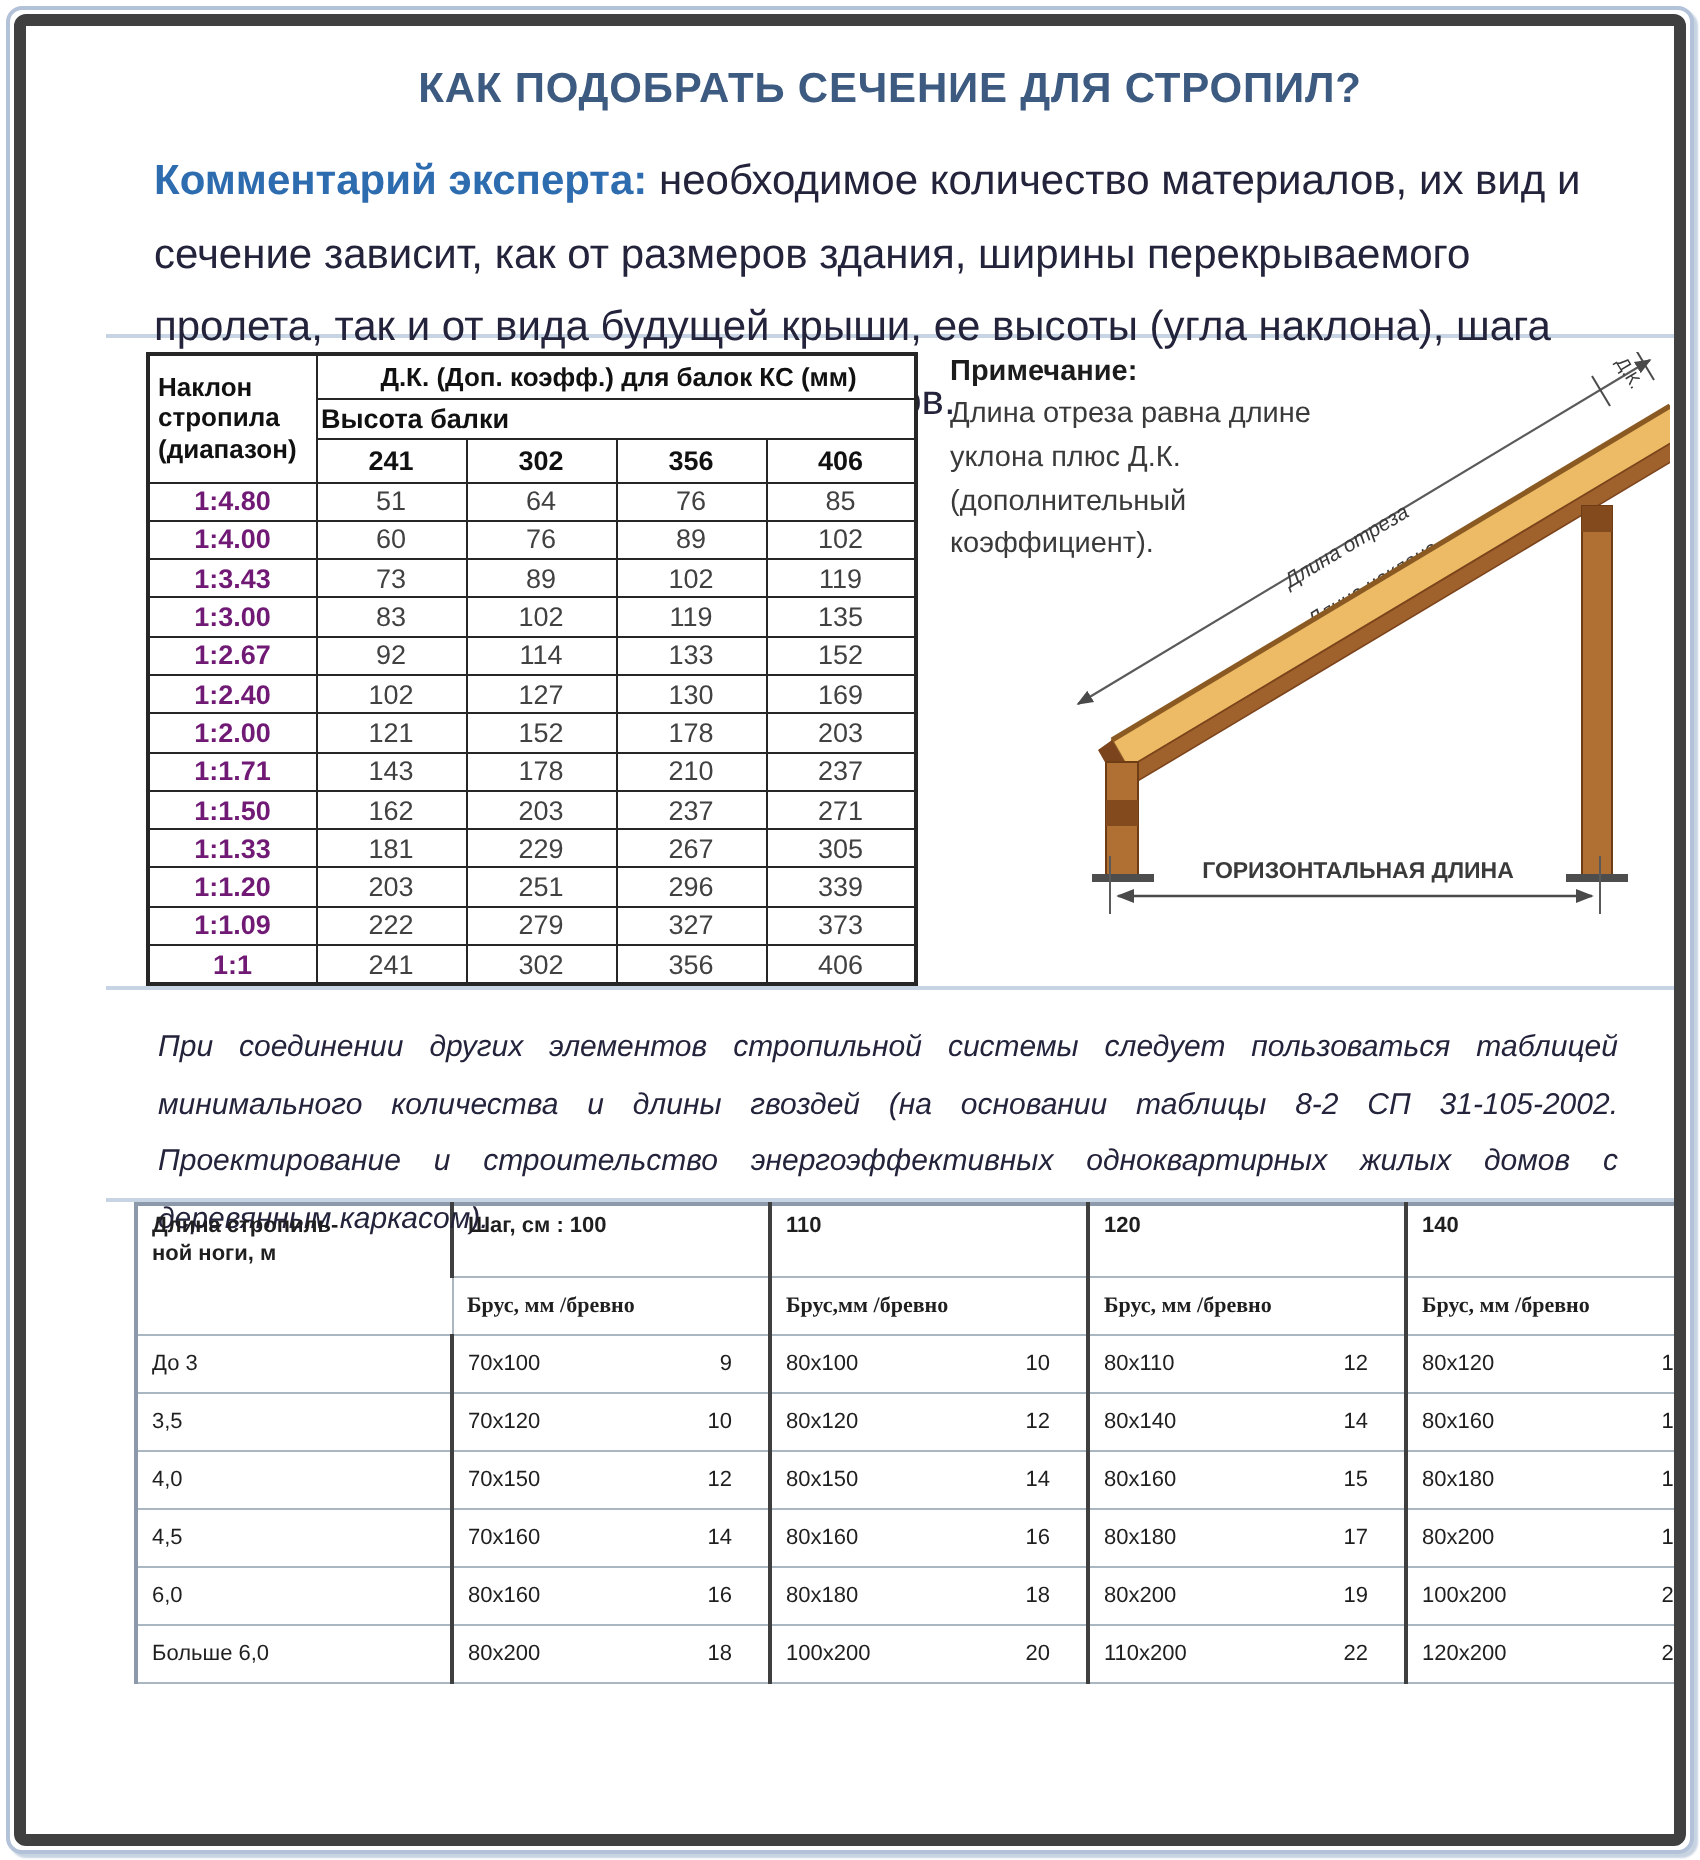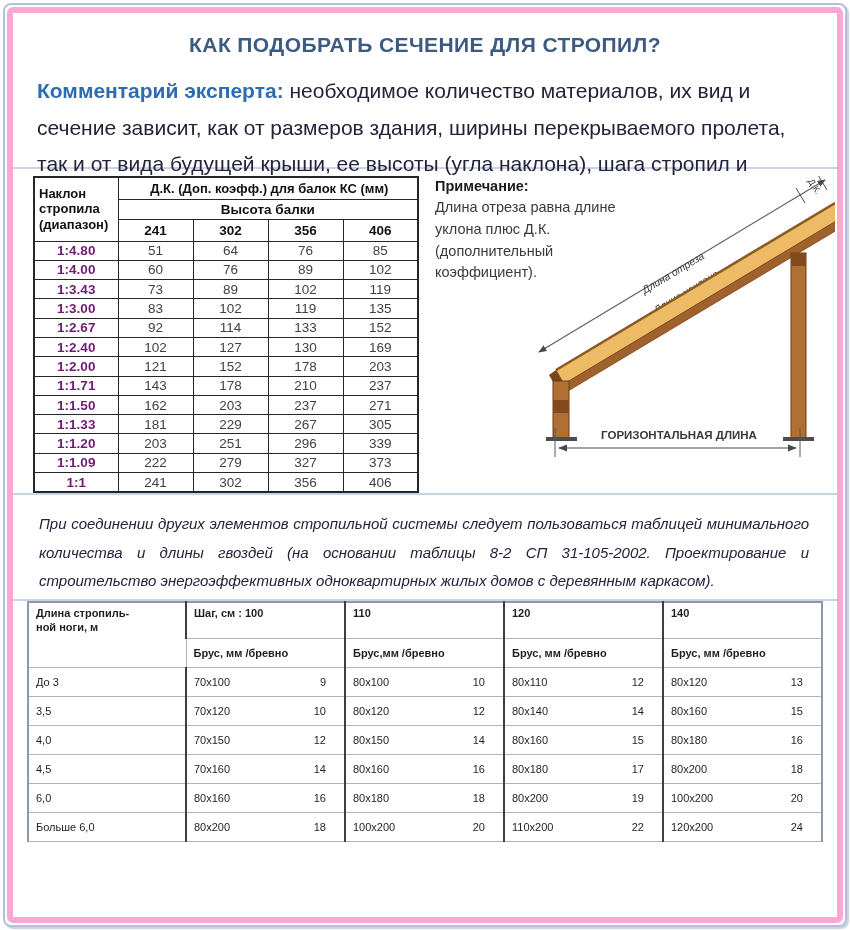--- a/index.html
+++ b/index.html
@@ -1,20 +1,20 @@
 <!DOCTYPE html>
 <html><head>
 <meta charset="utf-8">
 <style>
   * { box-sizing: border-box; margin: 0; padding: 0; }
   html,body { width:850px; height:930px; background:#fff; font-family:"Liberation Sans", sans-serif; }
   .outer { position:absolute; left:3px; top:3px; width:844px; height:924px;
            border:2px solid #b3c2d8; border-radius:8px; padding:2px; background:#fff;
            box-shadow: 2px 2px 1px #c8d3e2; }
-  .frame { width:100%; height:100%; border:6px solid #f9a8d4; border-radius:6px; background:#fff; overflow:hidden; }
+  .frame { width:100%; height:100%; border:6px solid #404040; border-radius:6px; background:#fff; overflow:hidden;padding-left:40px; }
 
   
   .sec { width:100%; }
   .sec + .sec { border-top:2px solid #c7d4e3; }
   .sec-top { height:154px; padding-top:20px; }
   .sec-mid { height:326px; display:flex; padding:7px 8px 0 20px; }
   .sec-para { height:106px; }
   .sec-bottom { height:320px; }
 
   
@@ -23,21 +23,21 @@
                 line-height:1.74; color:#23233b; }
   .commentary .c-label { color:#2e6cb0; font-weight:bold; }
 
   
   table.slope { border-collapse:collapse; table-layout:fixed; width:384px; font-size:13.5px; color:#111;
                 background:#fff; }
   table.slope th, table.slope td { border:1px solid #262626; padding:0 2px; }
   table.slope { border:2px solid #262626; }
   table.slope th.col1h { width:84px; text-align:left; padding-left:4px; font-size:13px; line-height:1.2; }
   table.slope th.dkh { text-align:center; padding-left:5px; height:22px; font-size:13px; }
-  table.slope th.vbh { text-align:center; height:20px; }
+  table.slope th.vbh { text-align:left; height:20px; }
   table.slope th.num { text-align:center; height:22px; }
   table.slope td { text-align:center; height:19px; color:#414141; }
   table.slope td.slopecell { font-weight:bold; color:#701a75; }
 
   
   .note-panel { position:relative; flex:1; padding:2px 0 0 16px; }
   .note-title { font-size:14.5px; font-weight:bold; color:#1c1c1c; margin-bottom:3px; }
   .note-t1 { width:320px; font-size:14.5px; color:#3a3a3a; line-height:1.5; }
   .note-t2 { width:190px; font-size:14.5px; color:#3a3a3a; line-height:1.5; }
   svg.diagram { position:absolute; top:0; right:-6px; width:332px; height:292px; }
@@ -47,21 +47,21 @@
                 line-height:1.9; color:#23233b; text-align:justify; }
 
   
   .rt-title { margin:13px auto 10px auto; max-width:680px; text-align:center; font-size:15.5px;
               font-weight:bold; color:#191919; line-height:2.1; }
   table.rafter { border-collapse:collapse; table-layout:fixed; margin-left:14px; width:794px;
                  font-size:11px; color:#1f1f1f; border:2px solid #8b99ab; border-bottom:none; }
   table.rafter td { border:1px solid #aab6c2; border-left:2px solid #3f3f3f; height:29px; vertical-align:middle; }
   table.rafter td:first-child { border-left:1px solid #8b99ab; padding-left:7px; }
   table.rafter tr.hdr1 td { height:36px; vertical-align:top; font-weight:bold; padding-top:4px; padding-left:7px; }
-  table.rafter tr.hdr2 td { height:29px; font-weight:bold; padding-left:7px; }
+  table.rafter tr.hdr2 td { height:29px; font-weight:bold; padding-left:7px;font-family:Liberation Serif, serif; }
   table.rafter td.c1span { vertical-align:bottom; font-weight:bold; line-height:1.25; padding-bottom:2px; }
   table.rafter td.c1span span { display:block; }
   table.rafter td.split .sz { float:left; padding-left:7px; }
   table.rafter td.split .num { float:right; padding-right:18px; }
 </style>
 </head>
 <body>
 
 <div class="outer">
 <div class="frame">

